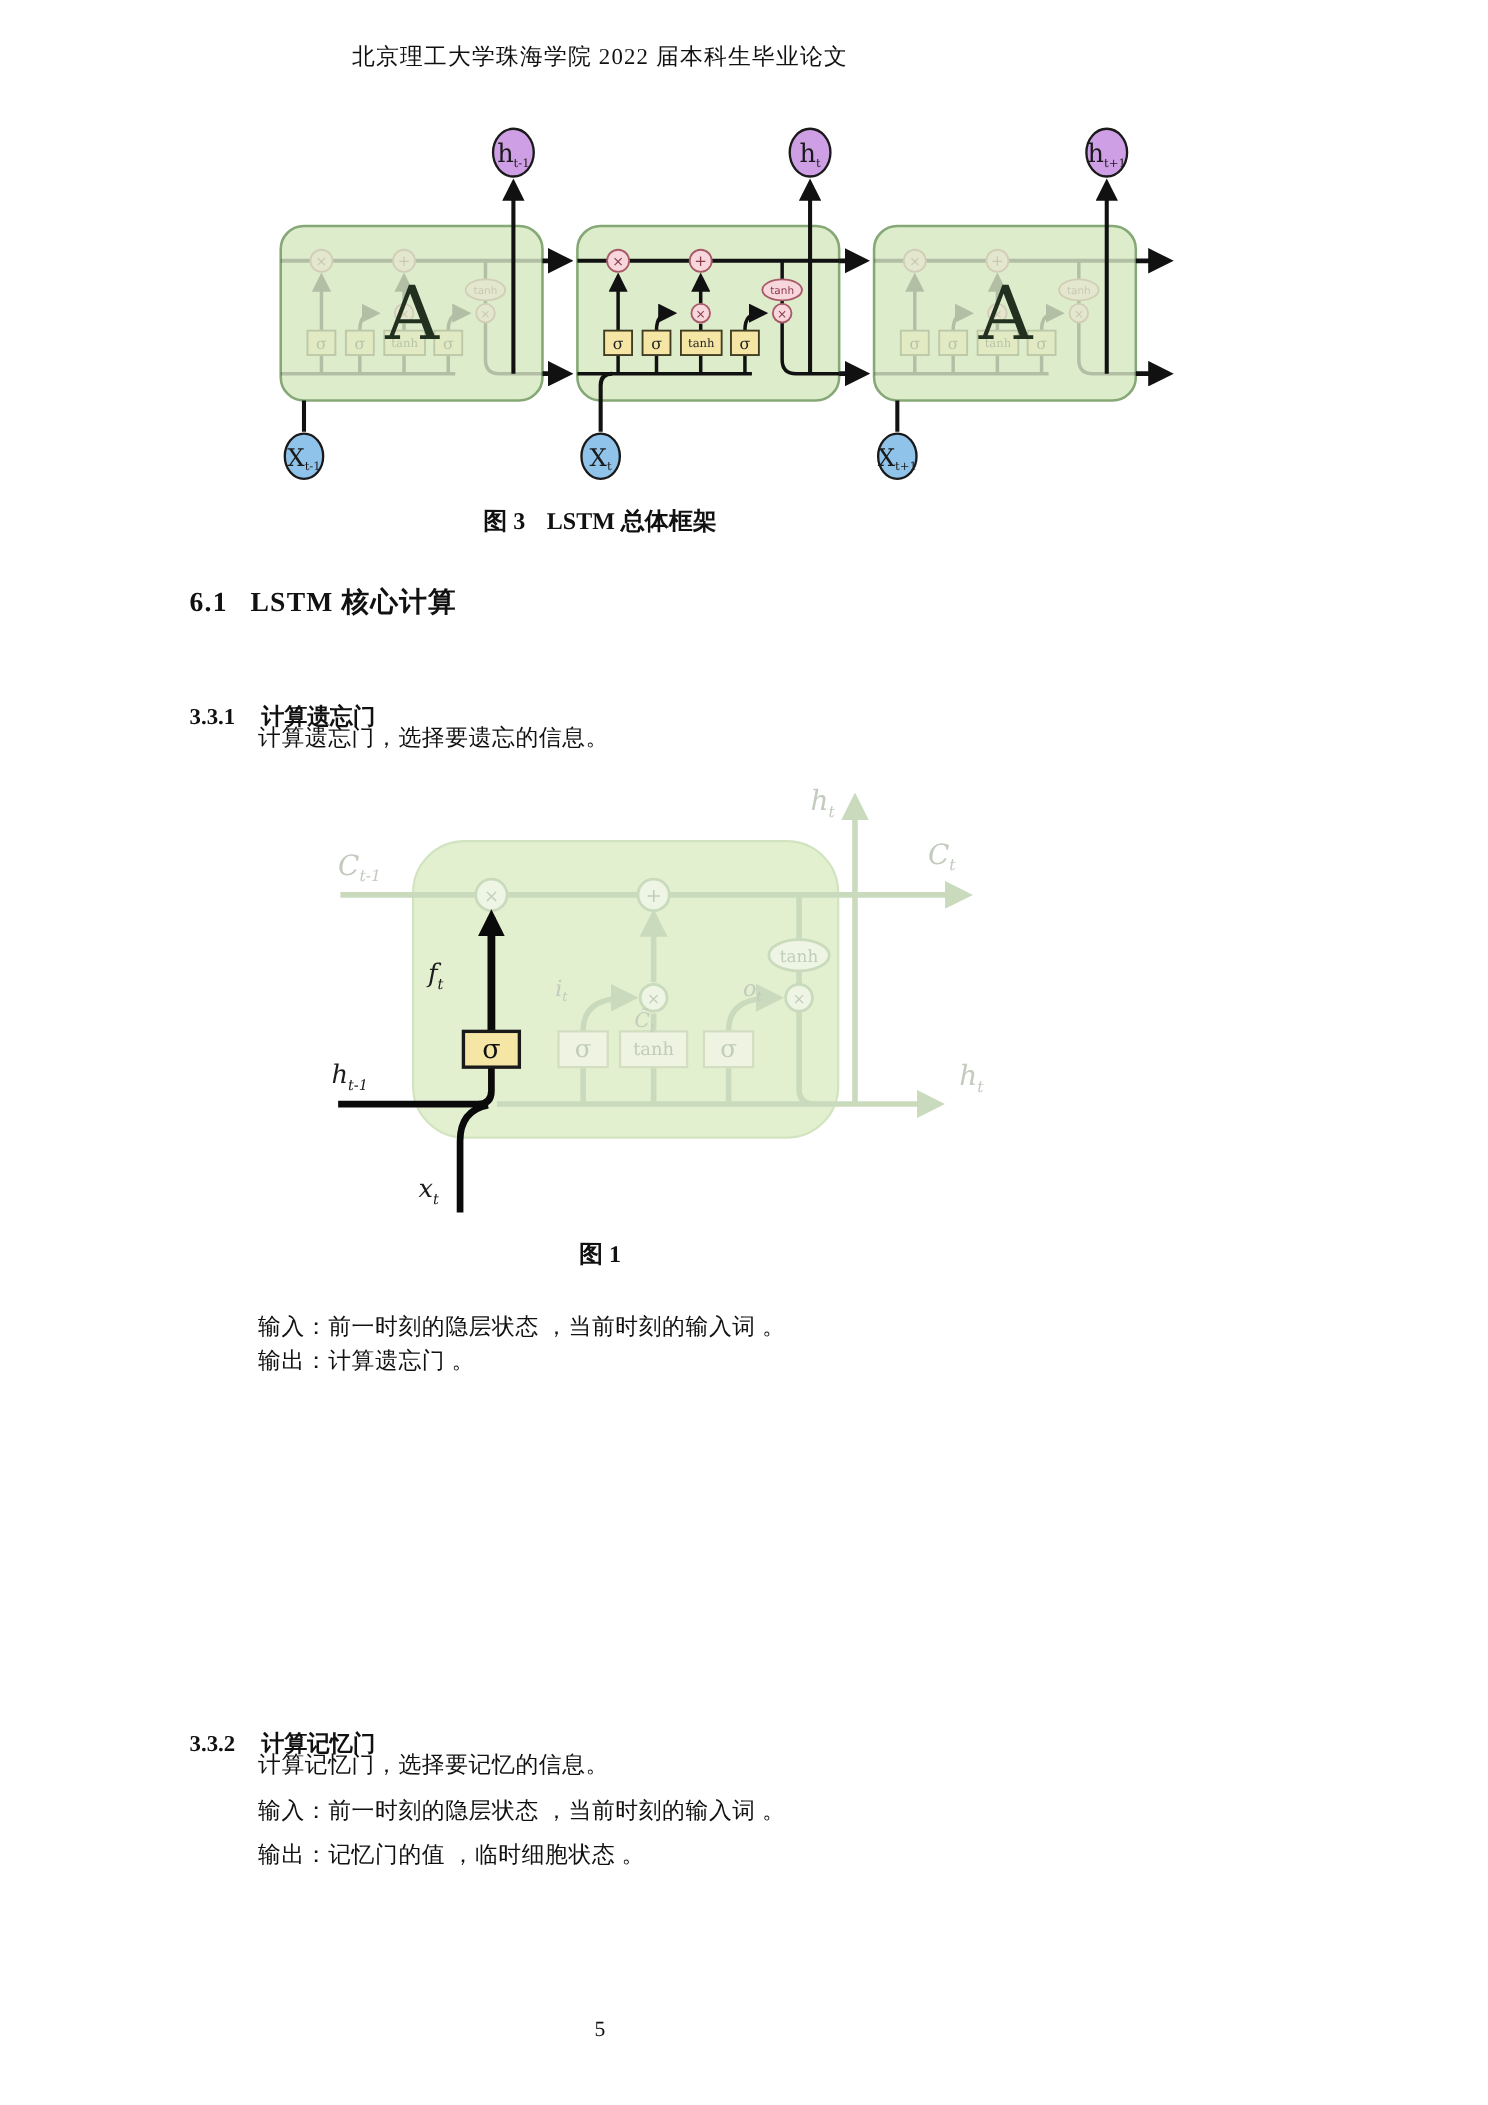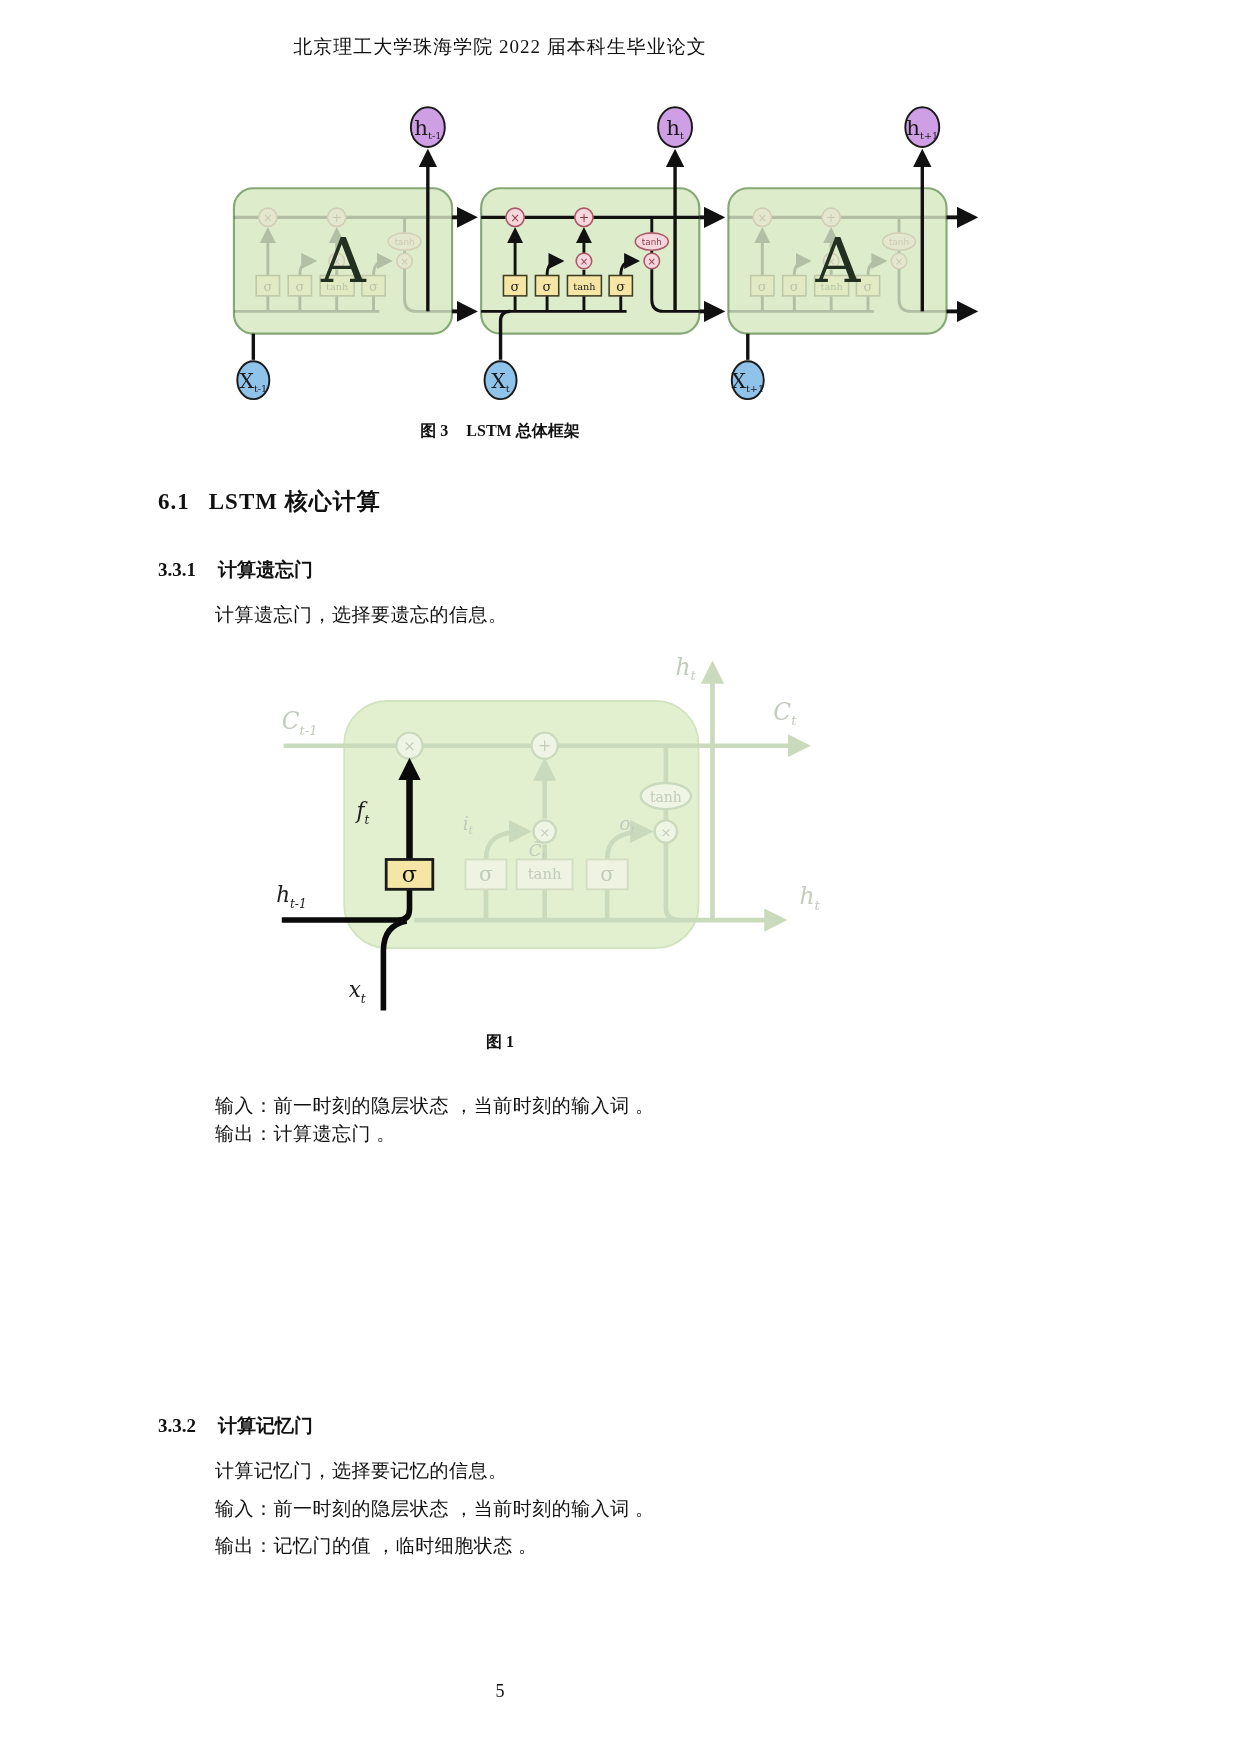--- a/index.html
+++ b/index.html
@@ -7,26 +7,26 @@
   body {
     position:relative;
     background:#ffffff;
     color:#111;
     font-family:"Liberation Serif","DejaVu Serif",serif;
     overflow:hidden;
   }
   .abs { position:absolute; }
   .centerband { left:0; width:1000px; text-align:center; }
   .header { font-size:19px; letter-spacing:1px; }
-  .caption { font-size:16px; font-weight:bold; }
+  .caption { font-size:20px; font-weight:bold; }
   .caption .gap { display:inline-block; width:18px; }
   .h-major { left:158px; font-size:23px; font-weight:bold; }
   .h-major .num { letter-spacing:1px; }
   .h-major .ttl { margin-left:19px; letter-spacing:1px; }
-  .h-minor { left:158px; font-size:19px; font-weight:bold; }
+  .h-minor { left:158px; font-size:19px; font-weight:bold;margin-top:27px; }
   .h-minor .ttl { margin-left:22px; }
   .para { left:215px; font-size:19px; white-space:pre-wrap; letter-spacing:0.5px; }
   .pageno { font-size:18px; }
   svg text { font-family:"DejaVu Serif","Liberation Serif",serif; }
   .mathlbl { font-style:italic; }
   .fig3-op-text { font-family:"DejaVu Sans","Liberation Sans",sans-serif; }
 </style>
 </head>
 <body>
 

